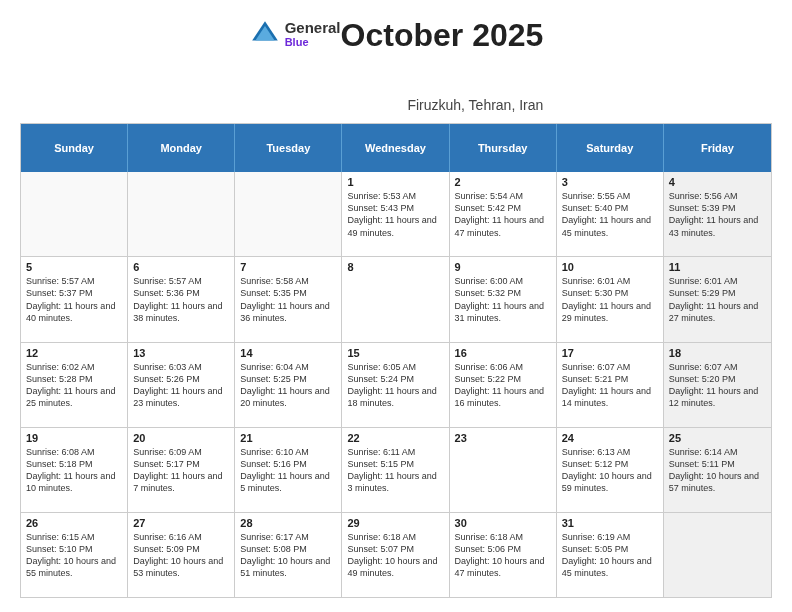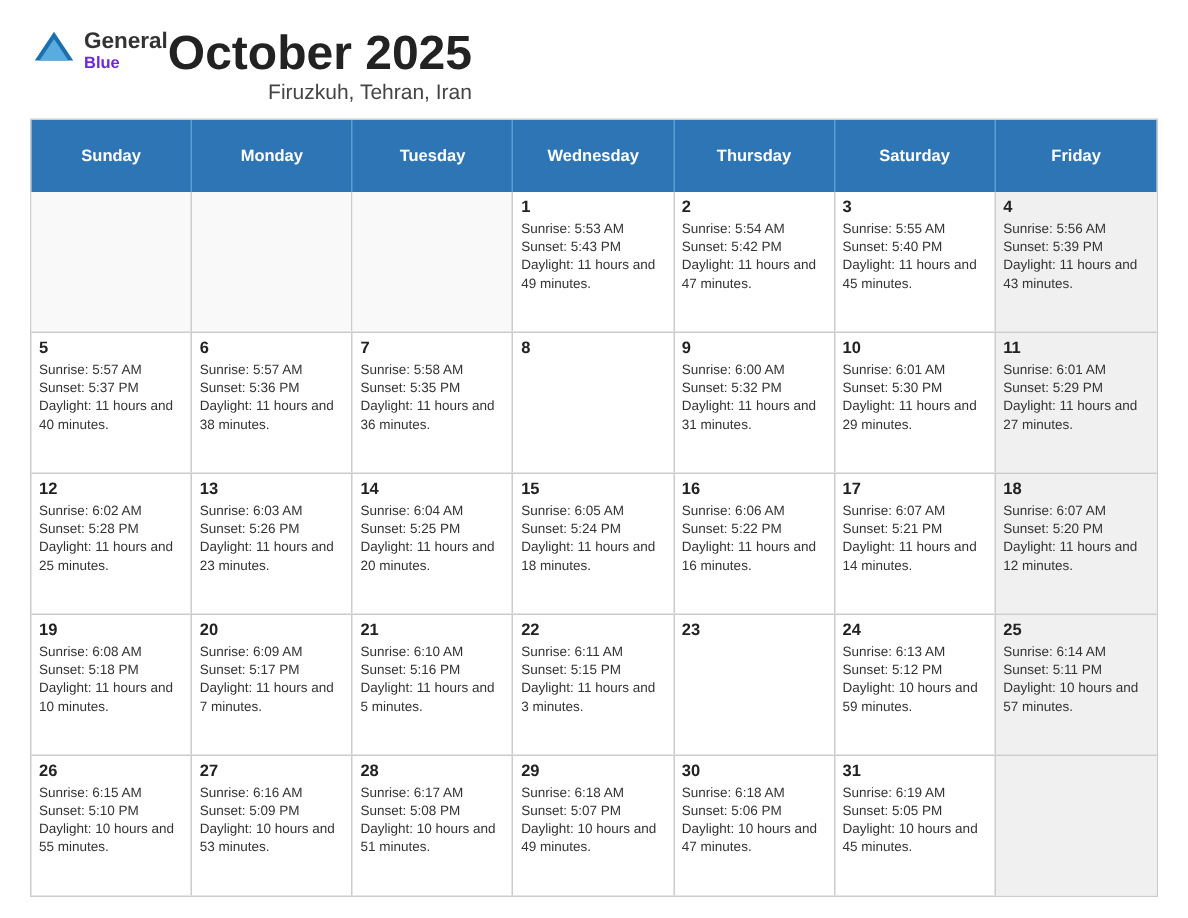--- a/index.html
+++ b/index.html
@@ -12,21 +12,21 @@
     }
     .page {
       width: 792px;
       height: 612px;
       padding: 18px 20px 14px 20px;
       display: flex;
       flex-direction: column;
     }
     .header {
       display: flex;
-      justify-content: flex-start;
+      justify-content: center;
       align-items: flex-start;
       margin-bottom: 10px;
     }
     .logo {
       display: flex;
       align-items: center;
       gap: 4px;
     }
     .logo-text {
       display: flex;
@@ -52,20 +52,21 @@
     }
     .month-title {
       font-size: 32px;
       font-weight: bold;
       color: #222;
       line-height: 1.1;
     }
     .subtitle {
       font-size: 14px;
       color: #444;
+      margin-top: 44px;
     }
     .calendar {
       flex: 1;
       display: flex;
       flex-direction: column;
       border: 1px solid #ccc;
     }
     .day-headers {
       display: grid;
       grid-template-columns: repeat(7, 1fr);

